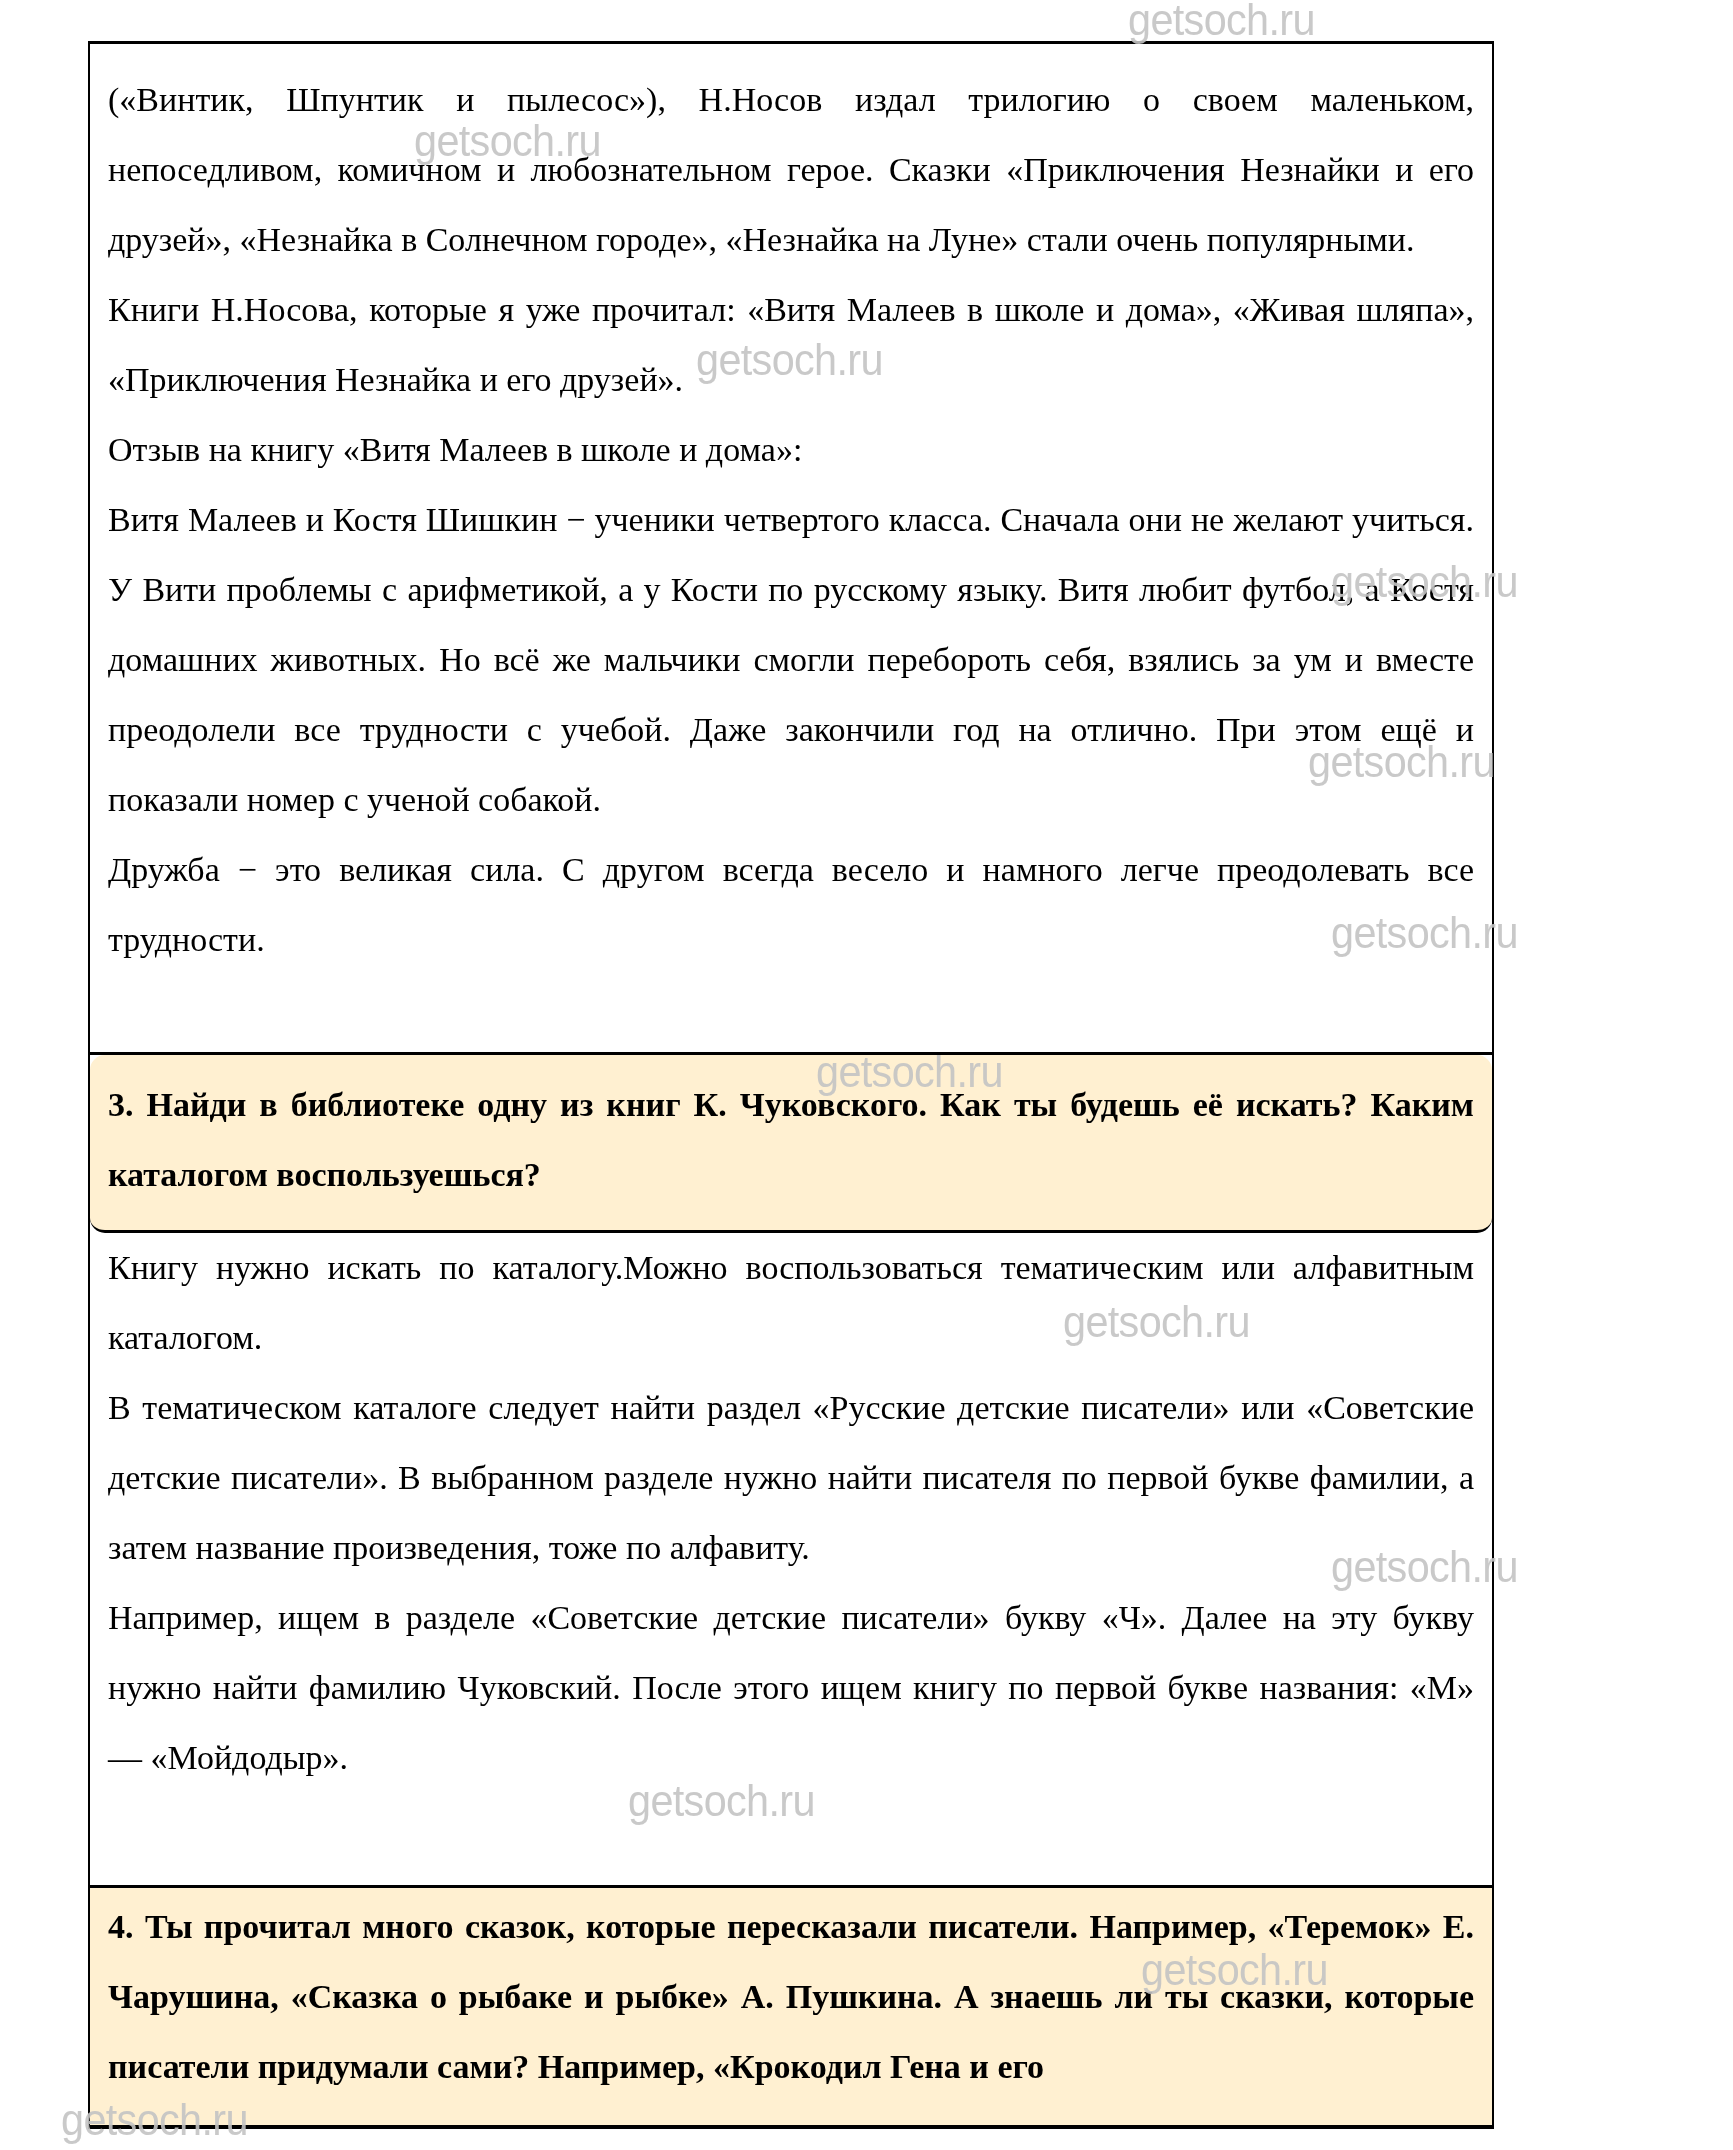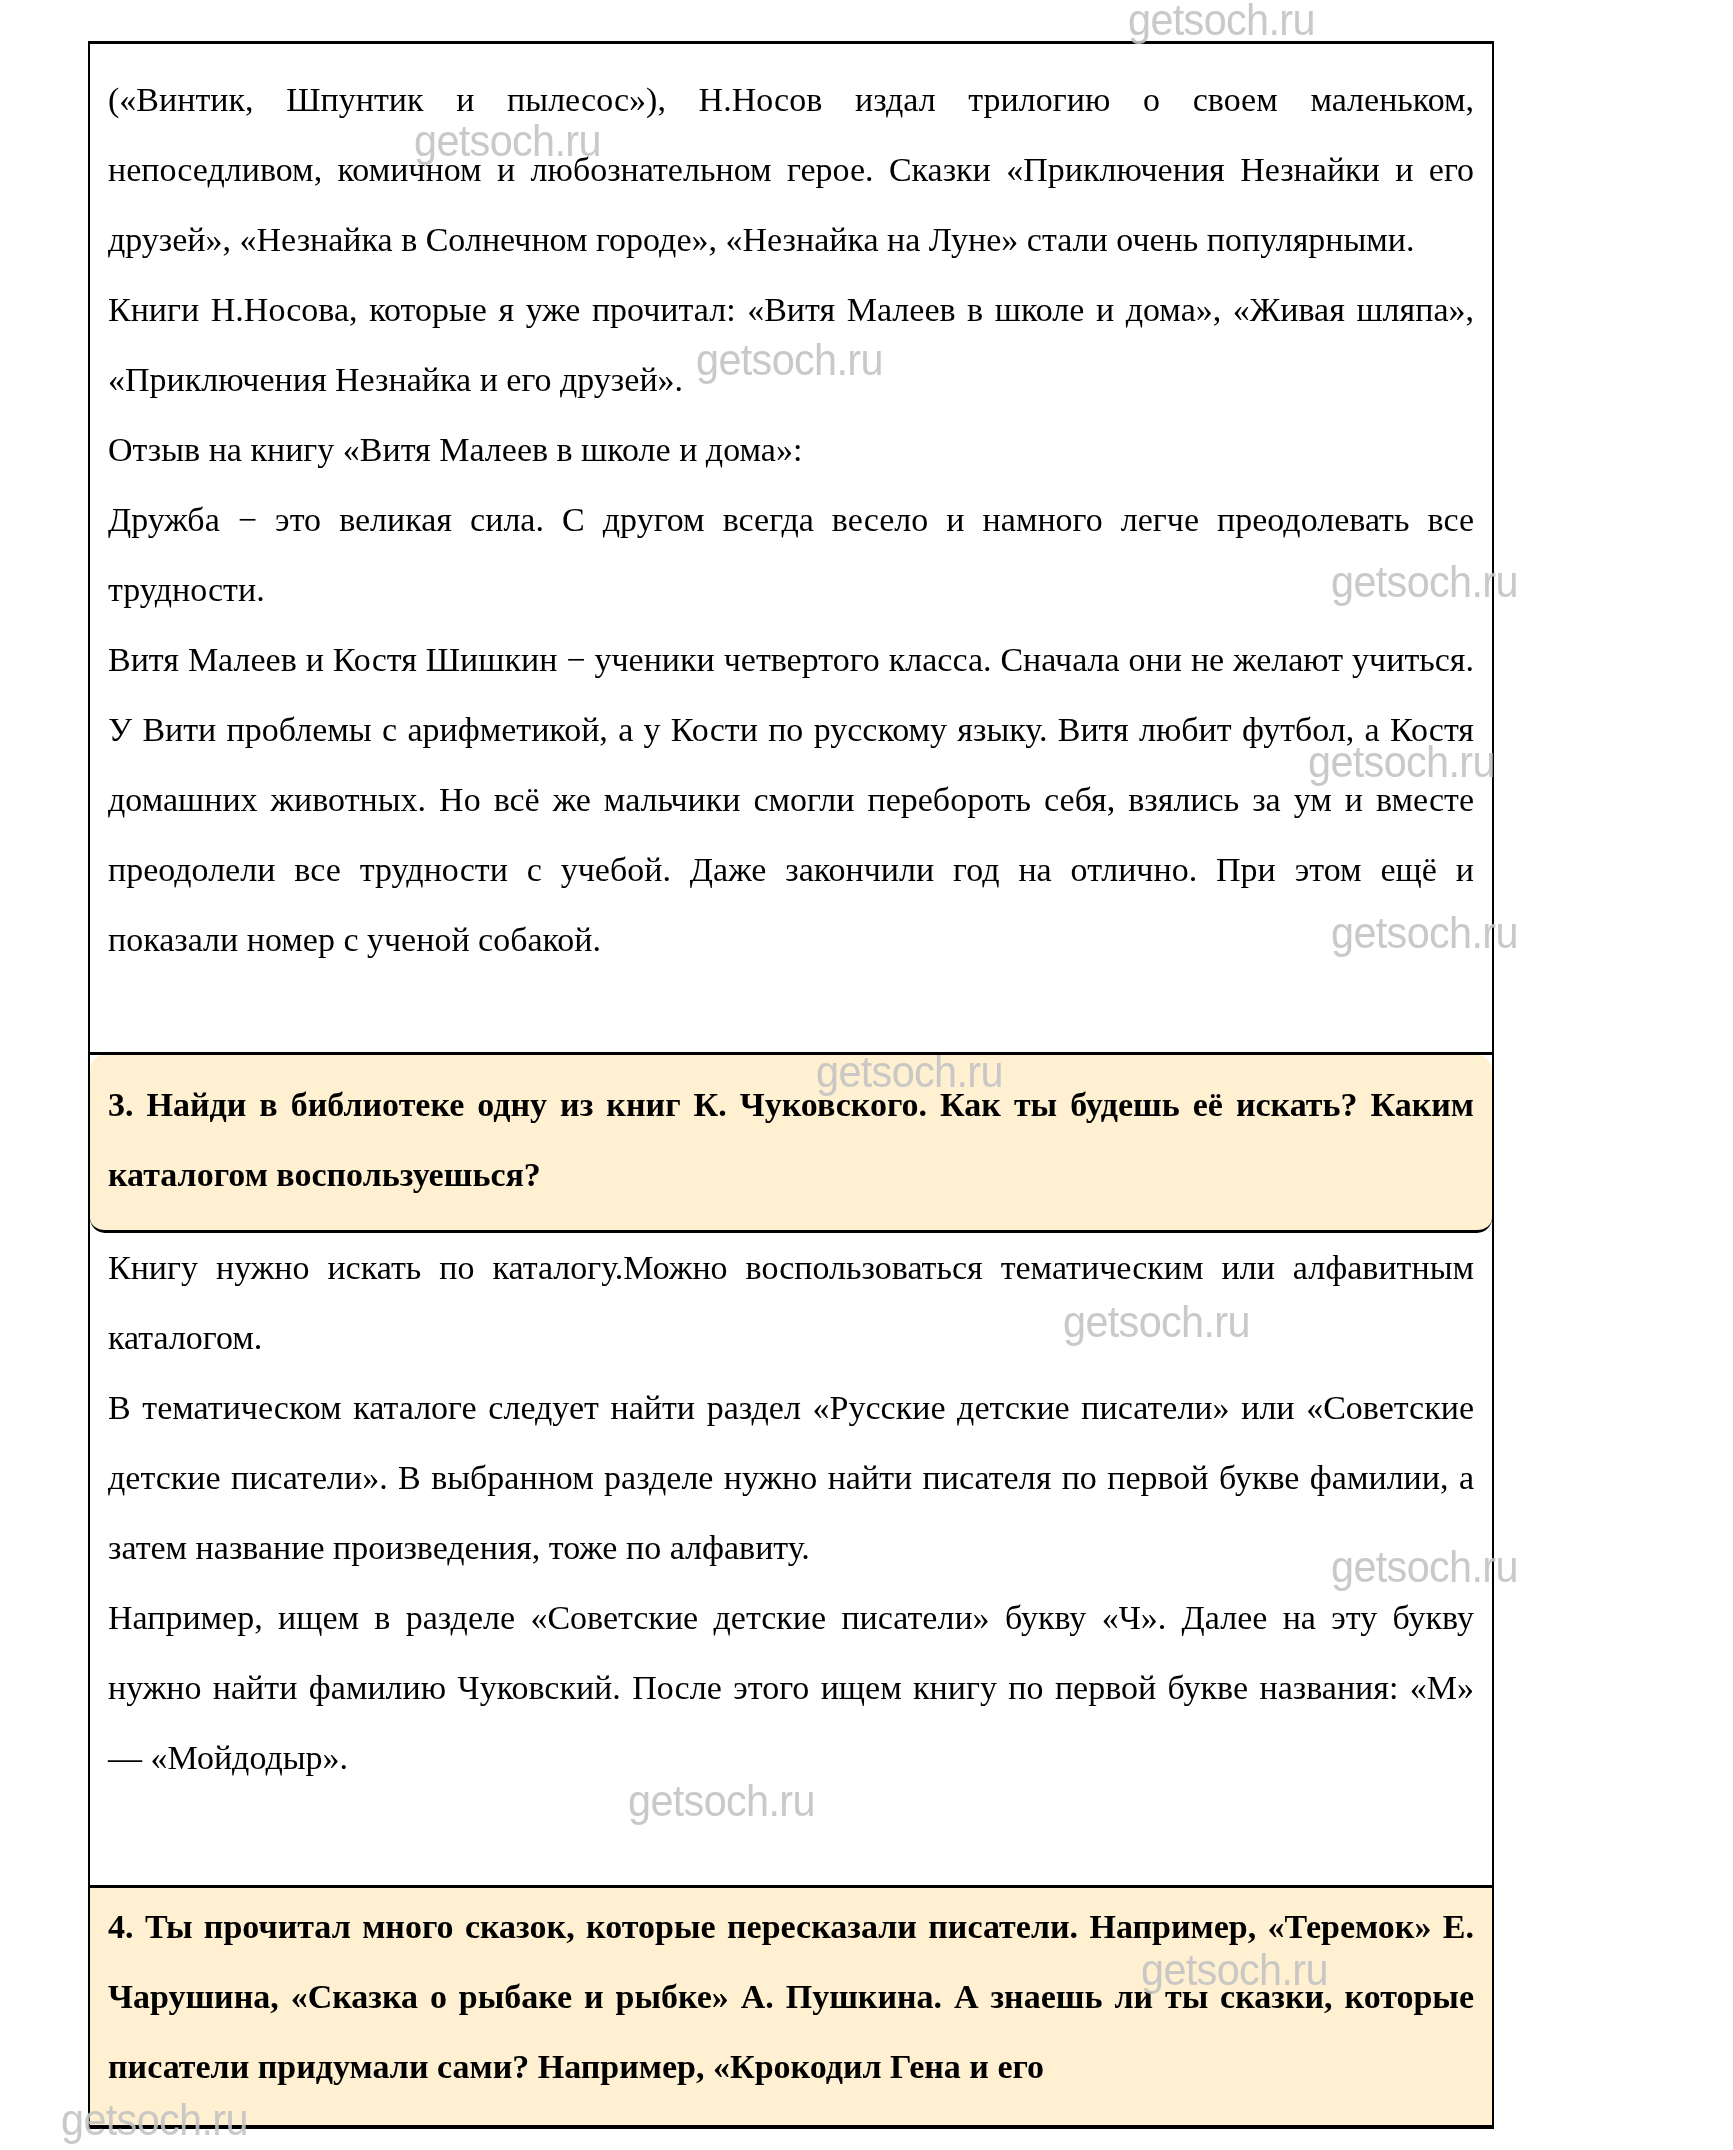--- a/index.html
+++ b/index.html
@@ -71,22 +71,22 @@
 </style>
 </head>
 <body>
 
 <div class="page-table">
 
   <div class="row white answer-1">
     <p class="para">(«Винтик, Шпунтик и пылесос»), Н.Носов издал трилогию о своем маленьком, непоседливом, комичном и любознательном герое. Сказки «Приключения Незнайки и его друзей», «Незнайка в Солнечном городе», «Незнайка на Луне» стали очень популярными.</p>
     <p class="para">Книги Н.Носова, которые я уже прочитал: «Витя Малеев в школе и дома», «Живая шляпа», «Приключения Незнайка и его друзей».</p>
     <p class="para">Отзыв на книгу «Витя Малеев в школе и дома»:</p>
+    <p class="para">Витя Малеев и Костя Шишкин − ученики четвертого класса. Сначала они не желают учиться. У Вити проблемы с арифметикой, а у Кости по русскому языку. Витя любит футбол, а Костя домашних животных. Но всё же мальчики смогли перебороть себя, взялись за ум и вместе преодолели все трудности с учебой. Даже закончили год на отлично. При этом ещё и показали номер с ученой собакой.</p>
     <p class="para">Дружба − это великая сила. С другом всегда весело и намного легче преодолевать все трудности.</p>
-    <p class="para">Витя Малеев и Костя Шишкин − ученики четвертого класса. Сначала они не желают учиться. У Вити проблемы с арифметикой, а у Кости по русскому языку. Витя любит футбол, а Костя домашних животных. Но всё же мальчики смогли перебороть себя, взялись за ум и вместе преодолели все трудности с учебой. Даже закончили год на отлично. При этом ещё и показали номер с ученой собакой.</p>
   </div>
 
   <div class="row question q3">
     <p class="q-text">3. Найди в библиотеке одну из книг К. Чуковского. Как ты будешь её искать? Каким каталогом воспользуешься?</p>
   </div>
 
   <div class="row white answer-3">
     <p class="para">Книгу нужно искать по каталогу.Можно воспользоваться тематическим или алфавитным каталогом.</p>
     <p class="para">В тематическом каталоге следует найти раздел «Русские детские писатели» или «Советские детские писатели». В выбранном разделе нужно найти писателя по первой букве фамилии, а затем название произведения, тоже по алфавиту.</p>
     <p class="para">Например, ищем в разделе «Советские детские писатели» букву «Ч». Далее на эту букву нужно найти фамилию Чуковский. После этого ищем книгу по первой букве названия: «М» — «Мойдодыр».</p>

